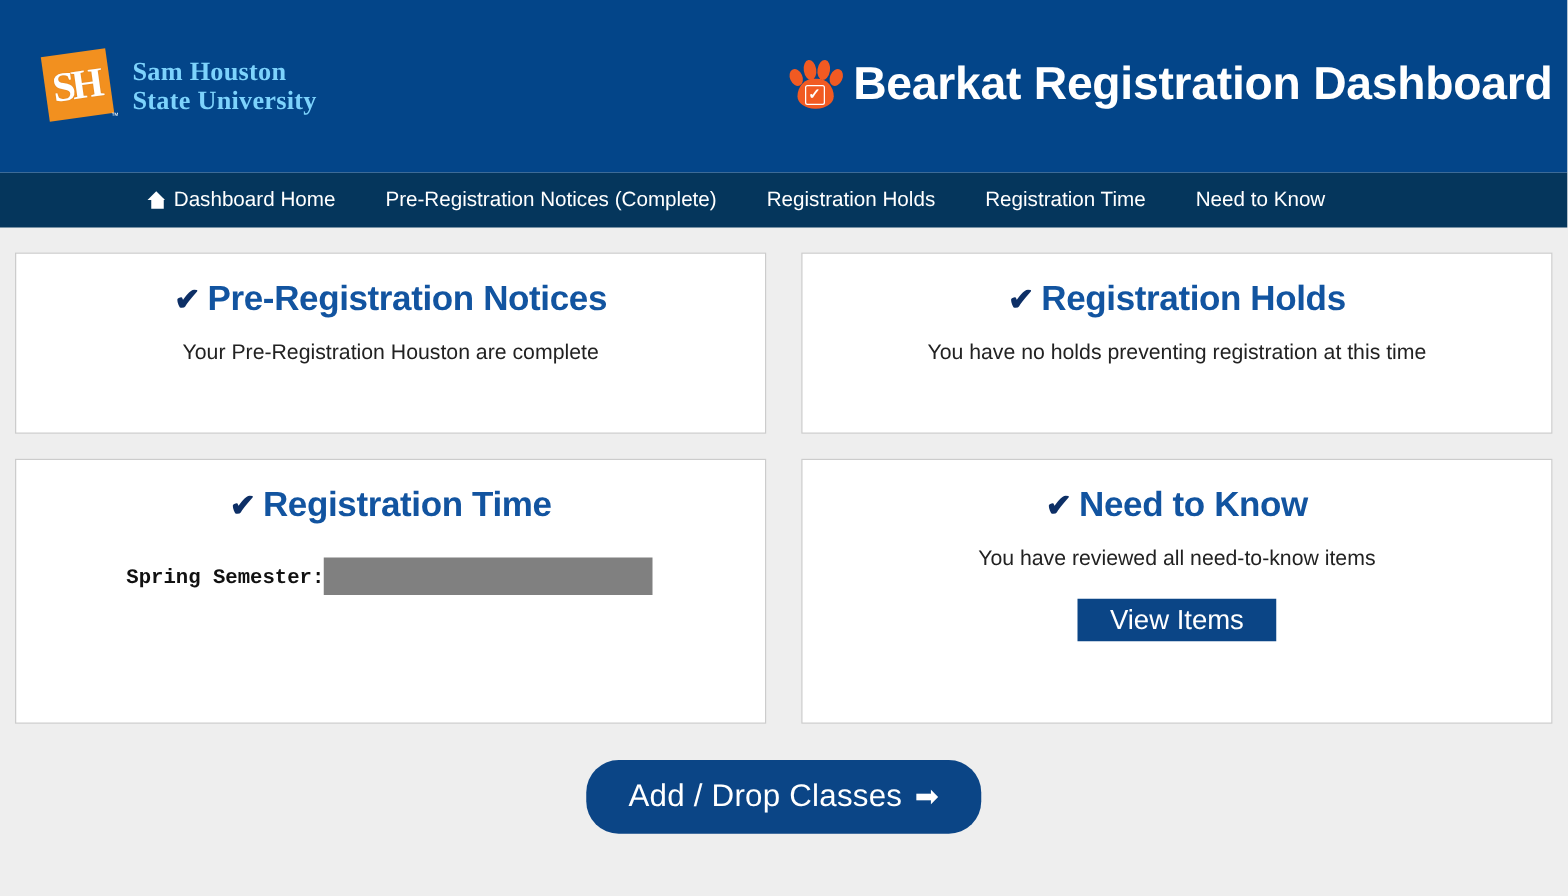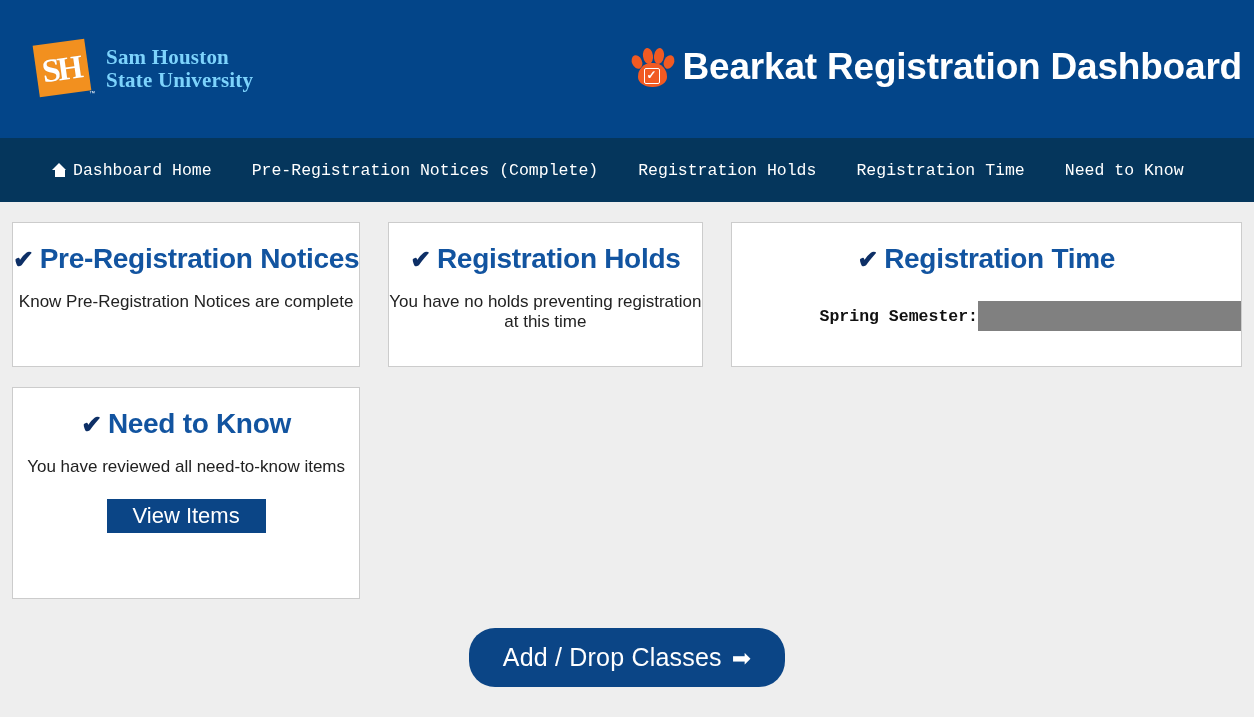--- a/index.html
+++ b/index.html
@@ -128,26 +128,25 @@
   #dashboard-title {
     color: #ffffff;
     font-size: 37px;
     font-weight: bold;
     letter-spacing: -0.2px;
     white-space: nowrap;
   }
 
   
   #navbar {
-    height: 64px;
+    height: 44px;
     background: #05365c;
     display: flex;
     align-items: center;
-    padding-left: 52px;
-    font-family: Liberation Mono, monospace;
+    padding-left: 118px;
   }
   .nav-item {
     color: #ffffff;
     font-size: 16.5px;
     margin-right: 40px;
     white-space: nowrap;
     display: flex;
     align-items: center;
     cursor: pointer;
   }
@@ -173,21 +172,21 @@
     position: absolute;
     left: 2.5px; top: 6px;
     width: 10px; height: 8px;
     background: #ffffff;
   }
 
   
   #cards {
     padding: 20px 12px 0 12px;
     display: grid;
-    grid-template-columns: 1fr 1fr 1fr;
+    grid-template-columns: 1fr 1fr;
     grid-template-rows: 145px 212px;
     column-gap: 28px;
     row-gap: 20px;
   }
 
   .card {
     background: #ffffff;
     border: 1px solid #cccccc;
     padding-top: 20px;
     text-align: center;
@@ -307,21 +306,21 @@
     <span>Need to Know</span>
   </div>
 </div>
 
 <div id="cards">
 
   <div class="card">
     <div class="card-title">
       <span class="card-check">✔</span><span>Pre-Registration Notices</span>
     </div>
-    <div class="card-text">Know Pre-Registration Notices are complete</div>
+    <div class="card-text">Your Pre-Registration Houston are complete</div>
   </div>
 
   <div class="card">
     <div class="card-title">
       <span class="card-check">✔</span><span>Registration Holds</span>
     </div>
     <div class="card-text">You have no holds preventing registration at this time</div>
   </div>
 
   <div class="card">

